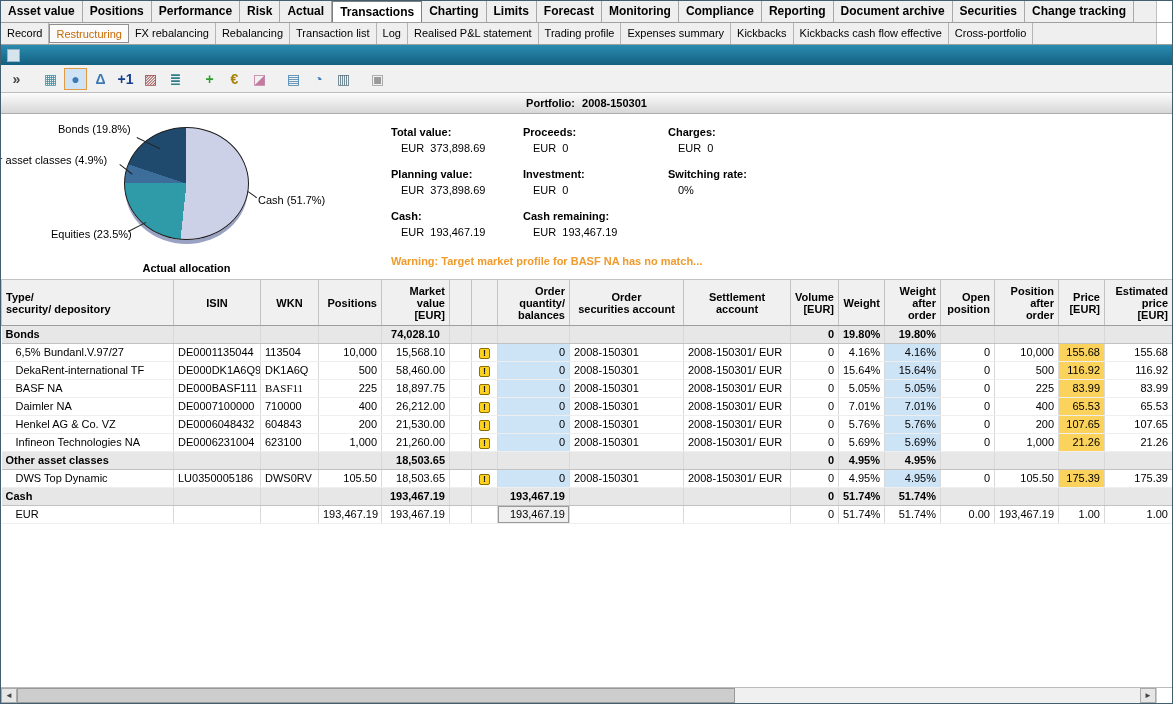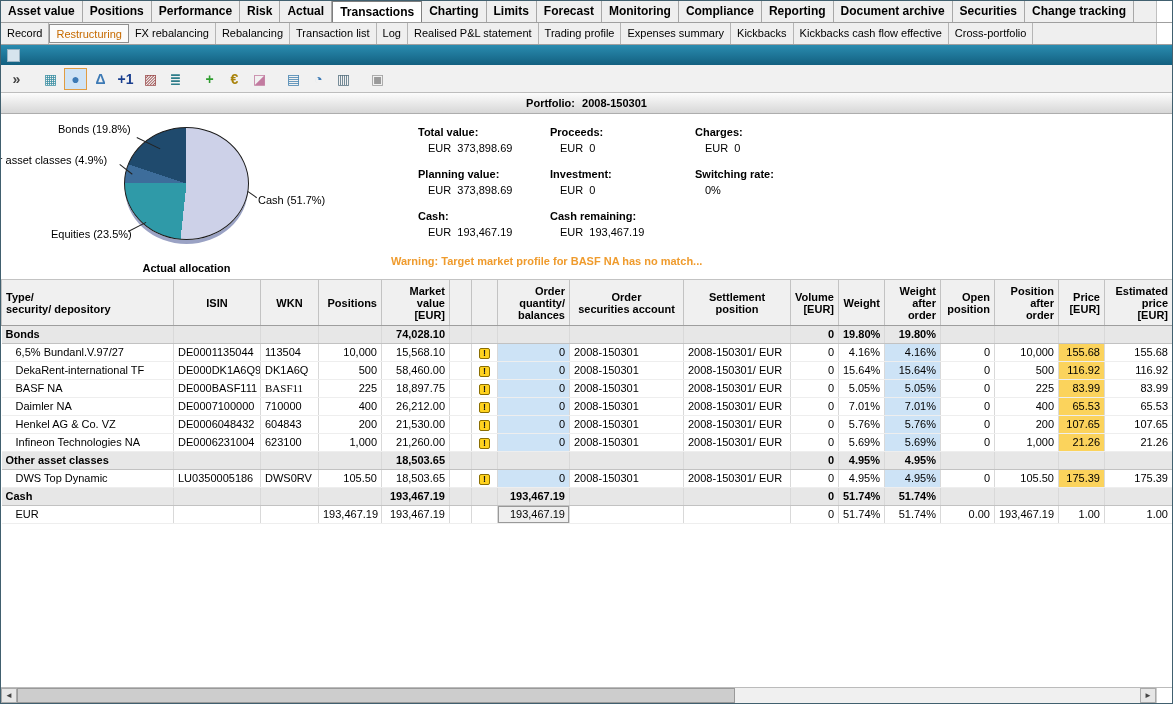--- a/index.html
+++ b/index.html
@@ -48,21 +48,21 @@
   .ld-equities { left:127px; top:117px; width:20px; transform:rotate(-27deg); }
   .ld-cash { left:247px; top:77px; width:11px; transform:rotate(35deg); }
   .alloc-title { position:absolute; left:123px; top:148px; width:125px; text-align:center; font-weight:bold; }
 
   .summary { position:absolute; left:380px; top:0; right:0; height:165px; }
   .summary-cols { position:absolute; left:0; top:12px; display:flex; }
   .summary-col { display:flex; flex-direction:column; }
   .summary-col:nth-child(1) { width:132px; margin-left:10px; }
   .summary-col:nth-child(2) { width:145px; }
   .summary-col:nth-child(3) { width:170px; }
-  .sfield { height:42px;margin-left:27px; }
+  .sfield { height:42px; }
   .sfield .lbl { font-weight:bold; }
   .sfield .val { margin-top:4px; padding-left:10px; white-space:pre; }
   .warning { position:absolute; left:10px; top:141px; color:#ef9b2d; font-weight:bold; }
 
   
   table.grid { border-collapse:collapse; table-layout:fixed; width:1171px; font-size:11px; flex:0 0 auto; }
   .grid th { background:#f0f0f0; border:1px solid #c3c3c3; border-bottom:1px solid #9e9e9e; font-weight:bold; white-space:pre-line; padding:2px 4px; height:46px; vertical-align:middle; line-height:12px; cursor:default; }
   .grid td { height:18px; padding:0 4px; border-right:1px solid #d9d9d9; border-bottom:1px solid #eeeeee; white-space:nowrap; overflow:hidden; line-height:17px; vertical-align:middle; }
   .grid tr.group td { background:#e7e7e7; font-weight:bold; border-top:1px solid #c2c2c2; border-bottom:1px solid #c2c2c2; }
   .grid td.blue { background:#cde3f6; }
@@ -241,21 +241,21 @@
 value
 [EUR]</th>
           <th style="text-align: center;"></th>
           <th style="text-align: center;"></th>
           <th style="text-align: right;">Order
 quantity/
 balances</th>
           <th style="text-align: center;">Order
 securities account</th>
           <th style="text-align: center;">Settlement
-position</th>
+account</th>
           <th style="text-align: right;">Volume
 [EUR]</th>
           <th style="text-align: right;">Weight</th>
           <th style="text-align: right;">Weight
 after
 order</th>
           <th style="text-align: right;">Open
 position</th>
           <th style="text-align: right;">Position
 after
@@ -266,21 +266,21 @@
 price
 [EUR]</th>
         </tr>
       </thead>
     <tbody>
         <tr class="group">
           <td style="text-align: left;">Bonds</td>
           <td style="text-align: left;"></td>
           <td style="text-align: left;"></td>
           <td style="text-align: right;"></td>
-          <td style="text-align: right;">74,028.10</td>
+          <td style="text-align: center;">74,028.10</td>
           <td style="text-align: center;"></td>
           <td style="text-align: center;"></td>
           <td style="text-align: right;"></td>
           <td style="text-align: left;"></td>
           <td style="text-align: left;"></td>
           <td style="text-align: right;">0</td>
           <td style="text-align: right;">19.80%</td>
           <td style="text-align: right;">19.80%</td>
           <td style="text-align: right;"></td>
           <td style="text-align: right;"></td>

